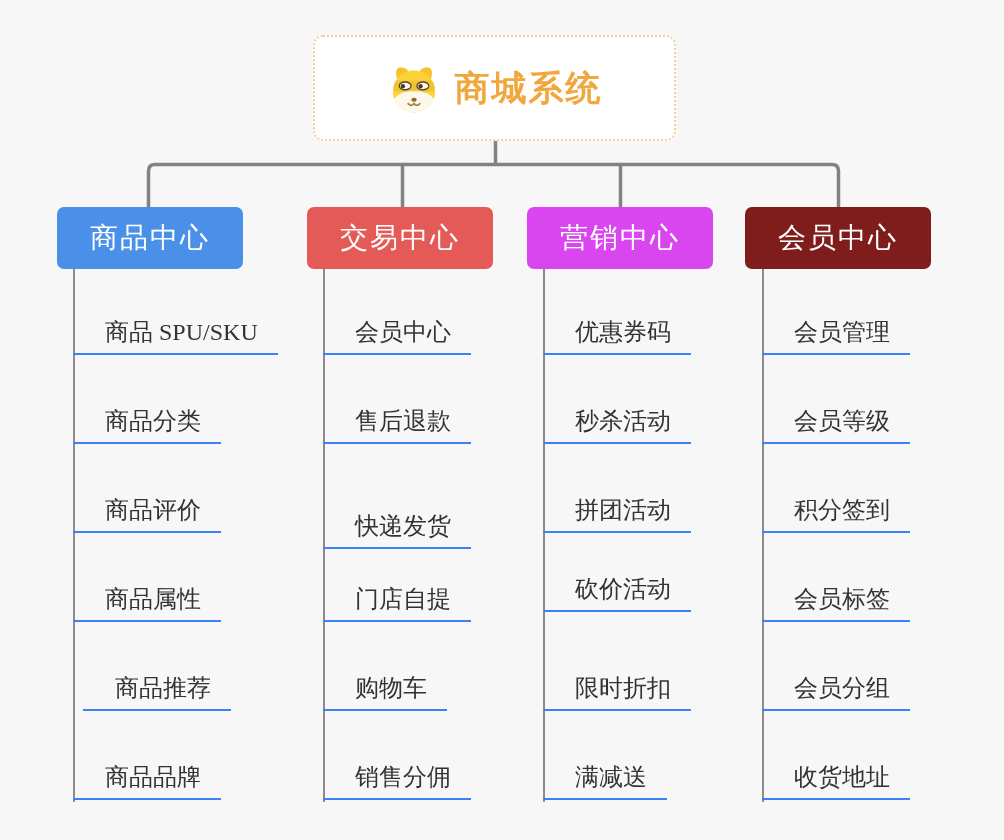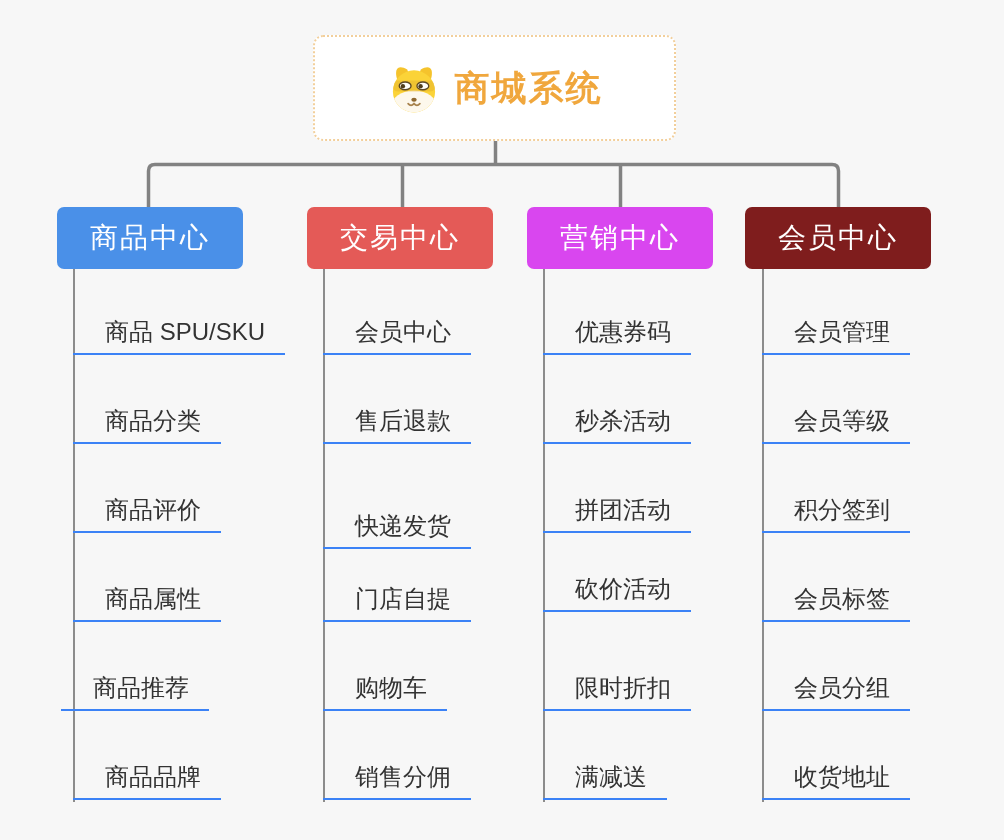--- a/index.html
+++ b/index.html
@@ -2,21 +2,21 @@
 <html><head>
 <meta charset="utf-8">
 <style>
   html,body{margin:0;padding:0;}
   body{
     width:1004px;height:840px;
     background:#f7f7f7;
     font-family:"Liberation Sans","DejaVu Sans",sans-serif;
     overflow:hidden;
   }
-  .canvas{position:relative;width:1004px;height:728px;}
+  .canvas{position:relative;width:1004px;height:728px;font-family:Liberation Serif, serif;}
   .connectors{position:absolute;left:0;top:0;pointer-events:none;}
 
   .root-node{
     position:absolute;left:313px;top:35px;width:363px;height:106px;
     box-sizing:border-box;
     background:#ffffff;
     border:2px dotted #f2cf9b;
     border-radius:10px;
     display:flex;align-items:center;justify-content:center;gap:14px;
   }
@@ -94,21 +94,21 @@
         </div>
         <div class="leaf" style="left: 73px; top: 400px;">
           <span>商品分类</span>
         </div>
         <div class="leaf" style="left: 73px; top: 489px;">
           <span>商品评价</span>
         </div>
         <div class="leaf" style="left: 73px; top: 578px;">
           <span>商品属性</span>
         </div>
-        <div class="leaf" style="left: 61px; top: 667px; justify-content: center;">
+        <div class="leaf" style="left: 83px; top: 667px; justify-content: center;">
           <span>商品推荐</span>
         </div>
         <div class="leaf" style="left: 73px; top: 756px;">
           <span>商品品牌</span>
         </div>
       </div>
 
   <div class="branch-group">
     <div class="branch-box" style="left: 307px; background: rgb(228, 90, 87);">
       <span class="branch-label">交易中心</span>

